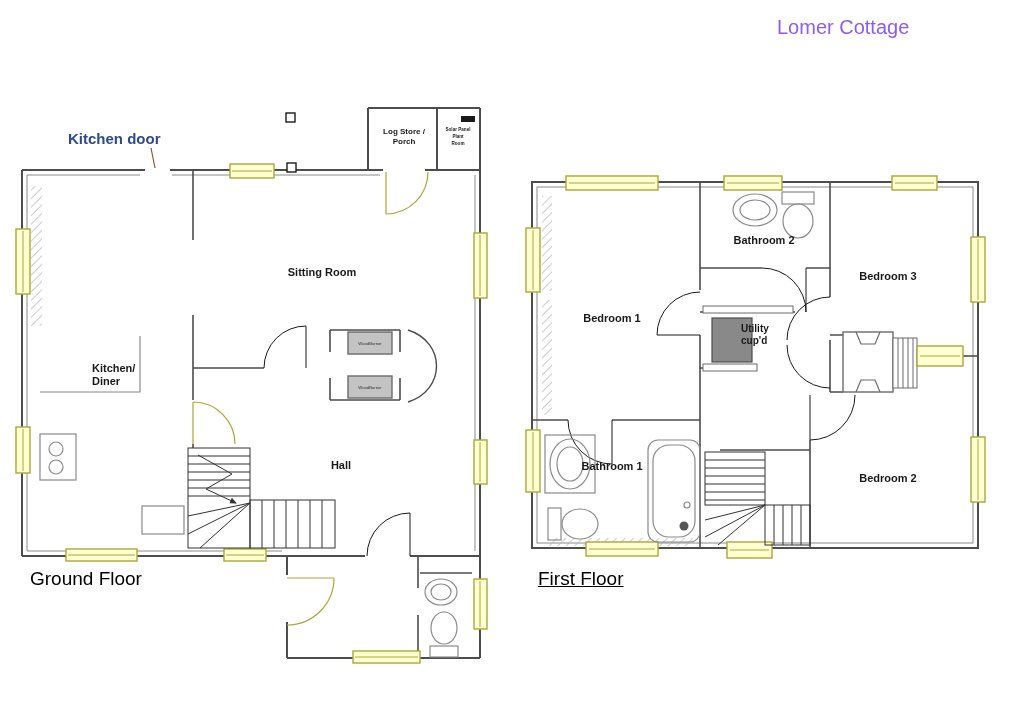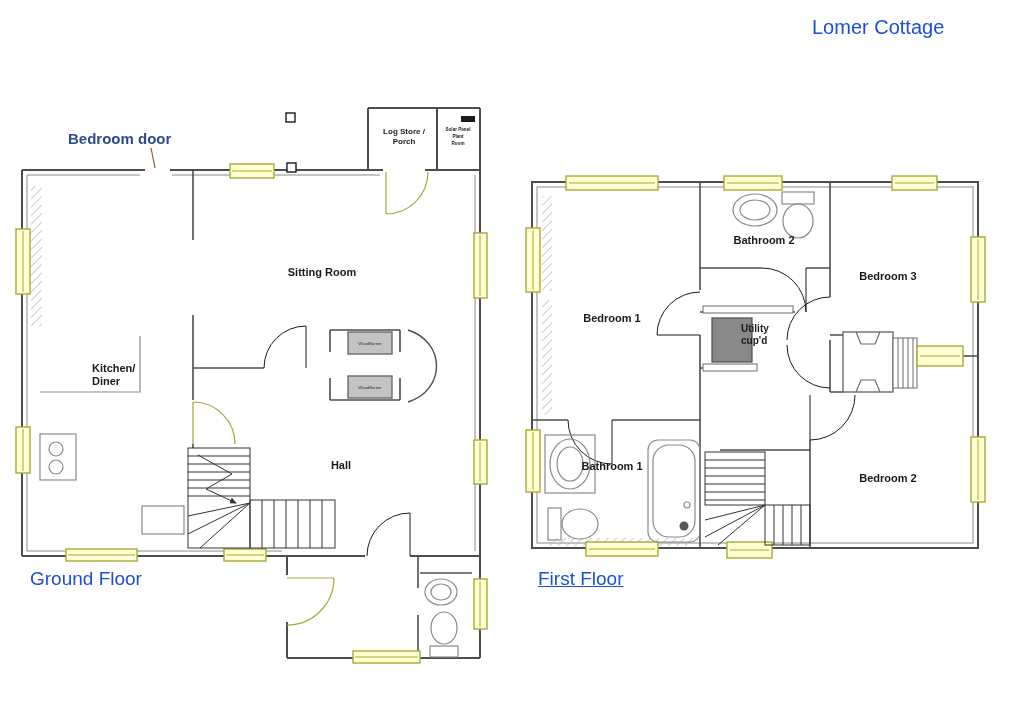--- a/index.html
+++ b/index.html
@@ -1,19 +1,19 @@
 <!DOCTYPE html>
 <html><head>
 <meta charset="utf-8">
 <style>
   html,body{margin:0;padding:0;background:#ffffff;}
   .canvas{position:relative;width:1024px;height:719px;background:#fff;overflow:hidden;
           font-family:"Liberation Sans", sans-serif;}
-  .page-title{position:absolute;top:16px;left:812px;font-size:20px;color:#1d4ed8;}
-  .floor-label{position:absolute;font-size:19px;color:#1d4ed8;}
+  .page-title{position:absolute;top:16px;left:777px;font-size:20px;color:#8b5cf6;}
+  .floor-label{position:absolute;font-size:19px;color:#000000;}
   .floor-label.ground{top:568px;left:30px;}
   .floor-label.first{top:568px;left:538px;text-decoration:underline;}
   .kitchen-door-note{position:absolute;top:130px;left:68px;font-size:15px;font-weight:bold;color:#2e4a8f;}
   svg text{font-family:"Liberation Sans", sans-serif;fill:#1a1a1a;}
   .room-lbl{font-size:11px;font-weight:bold;}
   .small-lbl{font-size:8px;font-weight:bold;}
   .tiny-lbl{font-size:4.6px;font-weight:bold;}
   .micro-lbl{font-size:4.2px;fill:#333;}
   .util-lbl{font-size:10px;font-weight:bold;}
   .wall{stroke:#4d4d4d;stroke-width:2;fill:none;}
@@ -25,21 +25,21 @@
   .door-olive{stroke:#a8a838;stroke-width:1.2;fill:none;}
   .fixture{stroke:#8a8a8a;stroke-width:1.2;fill:none;}
   .stair{stroke:#333;stroke-width:1;fill:none;}
 </style>
 </head>
 <body>
 
 <div class="canvas">
 
   <div class="page-title">Lomer Cottage</div>
-  <div class="kitchen-door-note">Bedroom door</div>
+  <div class="kitchen-door-note">Kitchen door</div>
   <div class="floor-label ground">Ground Floor</div>
   <div class="floor-label first">First Floor</div>
 
   <svg width="1024" height="719" viewBox="0 0 1024 719">
     <defs>
       <pattern id="hatch" width="6" height="6" patternUnits="userSpaceOnUse" patternTransform="rotate(45)">
         <line x1="0" y1="0" x2="0" y2="6" stroke="#b5b5b5" stroke-width="1.4"></line>
       </pattern>
       <marker id="arrow" markerWidth="9" markerHeight="9" refX="6" refY="3" orient="auto">
         <path d="M0,0 L7,3 L0,6 Z" fill="#333"></path>

